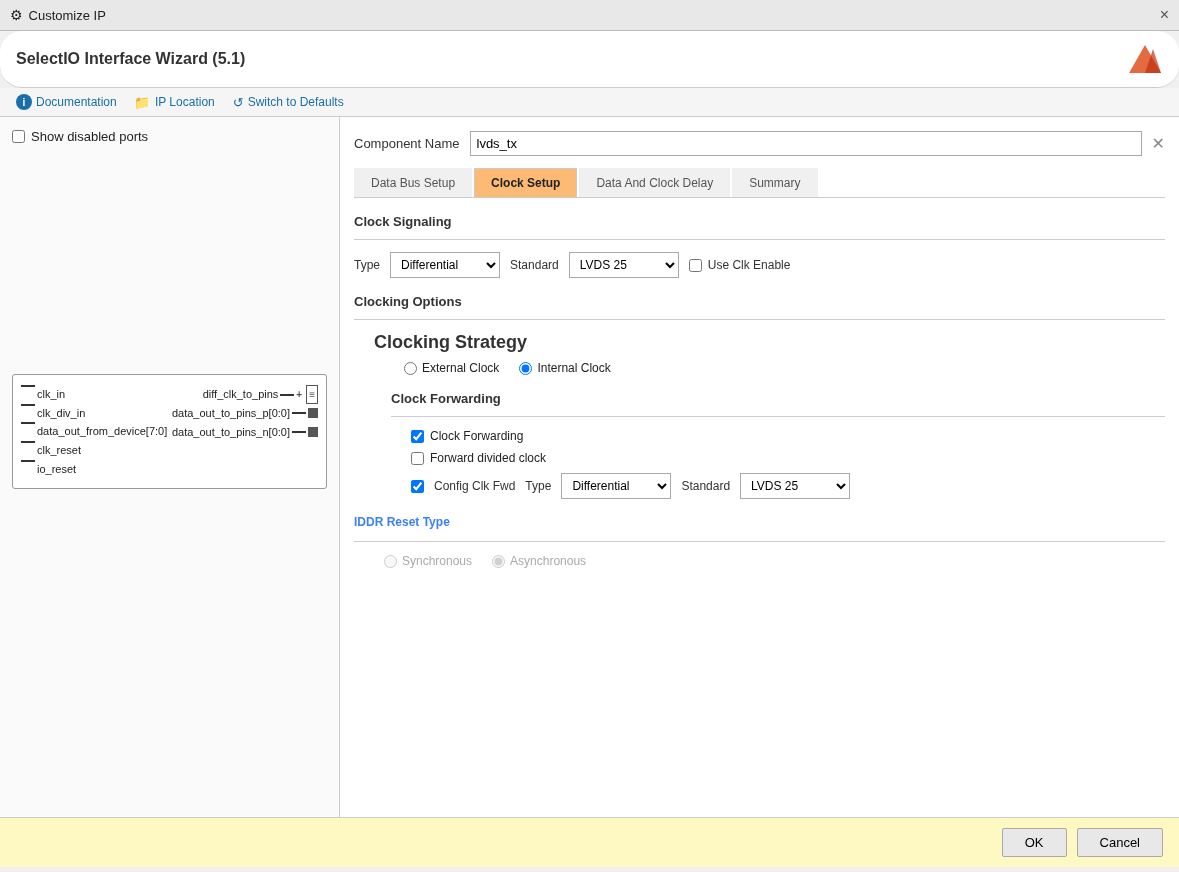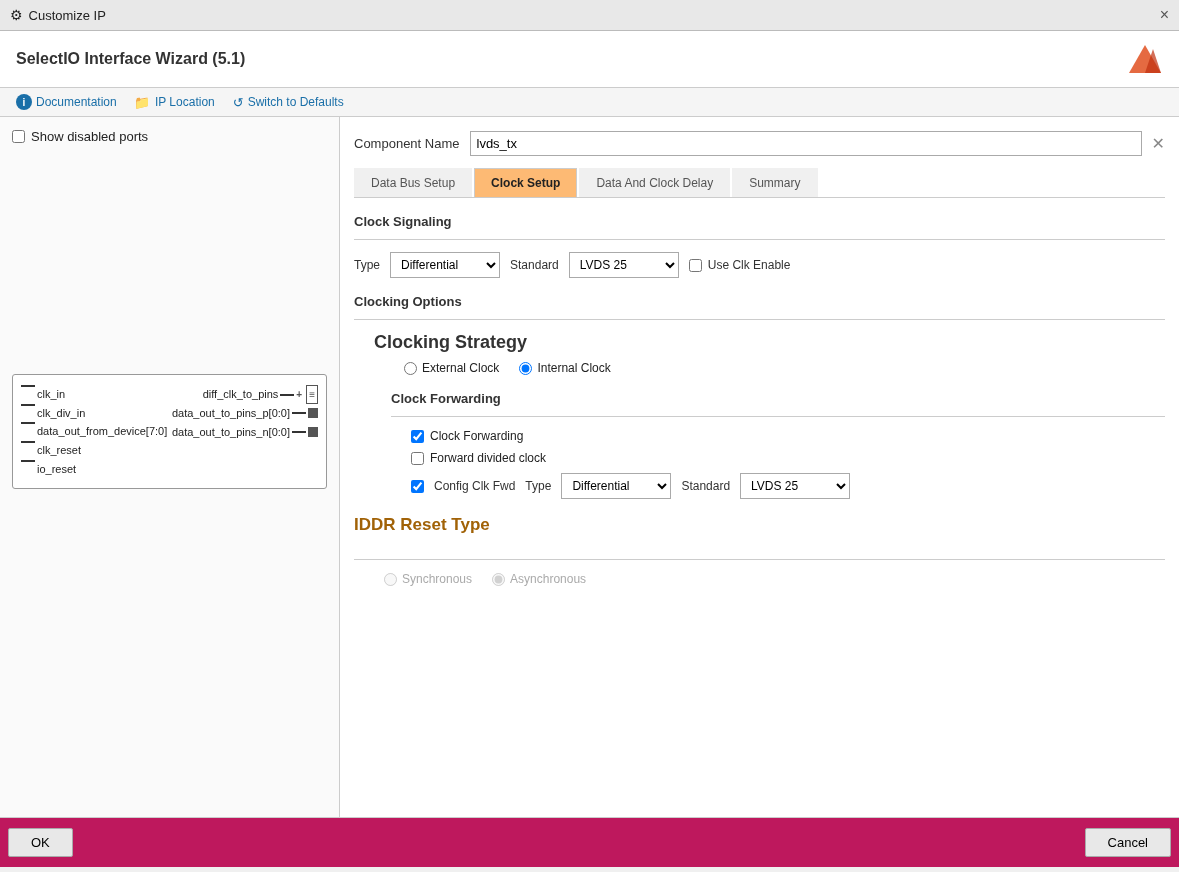--- a/index.html
+++ b/index.html
@@ -18,20 +18,21 @@
       background: none; border: none; cursor: pointer; font-size: 16px; color: #555;
     }
 
     .app-header {
       background: #fff;
       padding: 10px 16px;
       border-bottom: 1px solid #ccc;
       display: flex;
       align-items: center;
       justify-content: space-between;
+      border-radius: 22px;
     }
     .app-title { font-size: 16px; font-weight: bold; color: #333; }
     .logo-triangle {
       width: 36px; height: 36px;
     }
 
     .toolbar {
       background: #f5f5f5;
       border-bottom: 1px solid #ccc;
       padding: 6px 16px;
@@ -165,30 +166,30 @@
     }
 
     .clock-forwarding-section { margin-top: 16px; margin-left: 37px; }
     .checkbox-block { margin-left: 20px; margin-bottom: 8px; display: flex; align-items: center; gap: 6px; font-size: 12px; }
 
     .config-row {
       display: flex; align-items: center; gap: 10px; margin-left: 20px; margin-bottom: 12px;
     }
 
     .iddr-section { margin-top: 16px; }
-    .iddr-title { font-size: 17px; font-weight: bold; color: #a16207; margin-bottom: 24px; }
+    .iddr-title { font-size: 12px; font-weight: bold; color: #3b82f6; margin-bottom: 12px; }
     .iddr-radio-group { display: flex; gap: 20px; margin-left: 30px; }
     .iddr-radio-row { display: flex; align-items: center; gap: 5px; font-size: 12px; color: #aaa; }
 
     .bottom-bar {
-      background: #be185d;
+      background: #fef9c3;
       border-top: 1px solid #ccc;
-      padding: 10px 8px;
-      display: flex;
-      justify-content: space-between;
+      padding: 10px 16px;
+      display: flex;
+      justify-content: flex-end;
       gap: 10px;
     }
     .action-btn {
       padding: 6px 22px; font-size: 13px; border: 1px solid #aaa;
       background: #e8e8e8; cursor: pointer; border-radius: 2px;
     }
 
     .info-icon {
       display: inline-flex; align-items: center; justify-content: center;
       width: 16px; height: 16px; border-radius: 50%;

